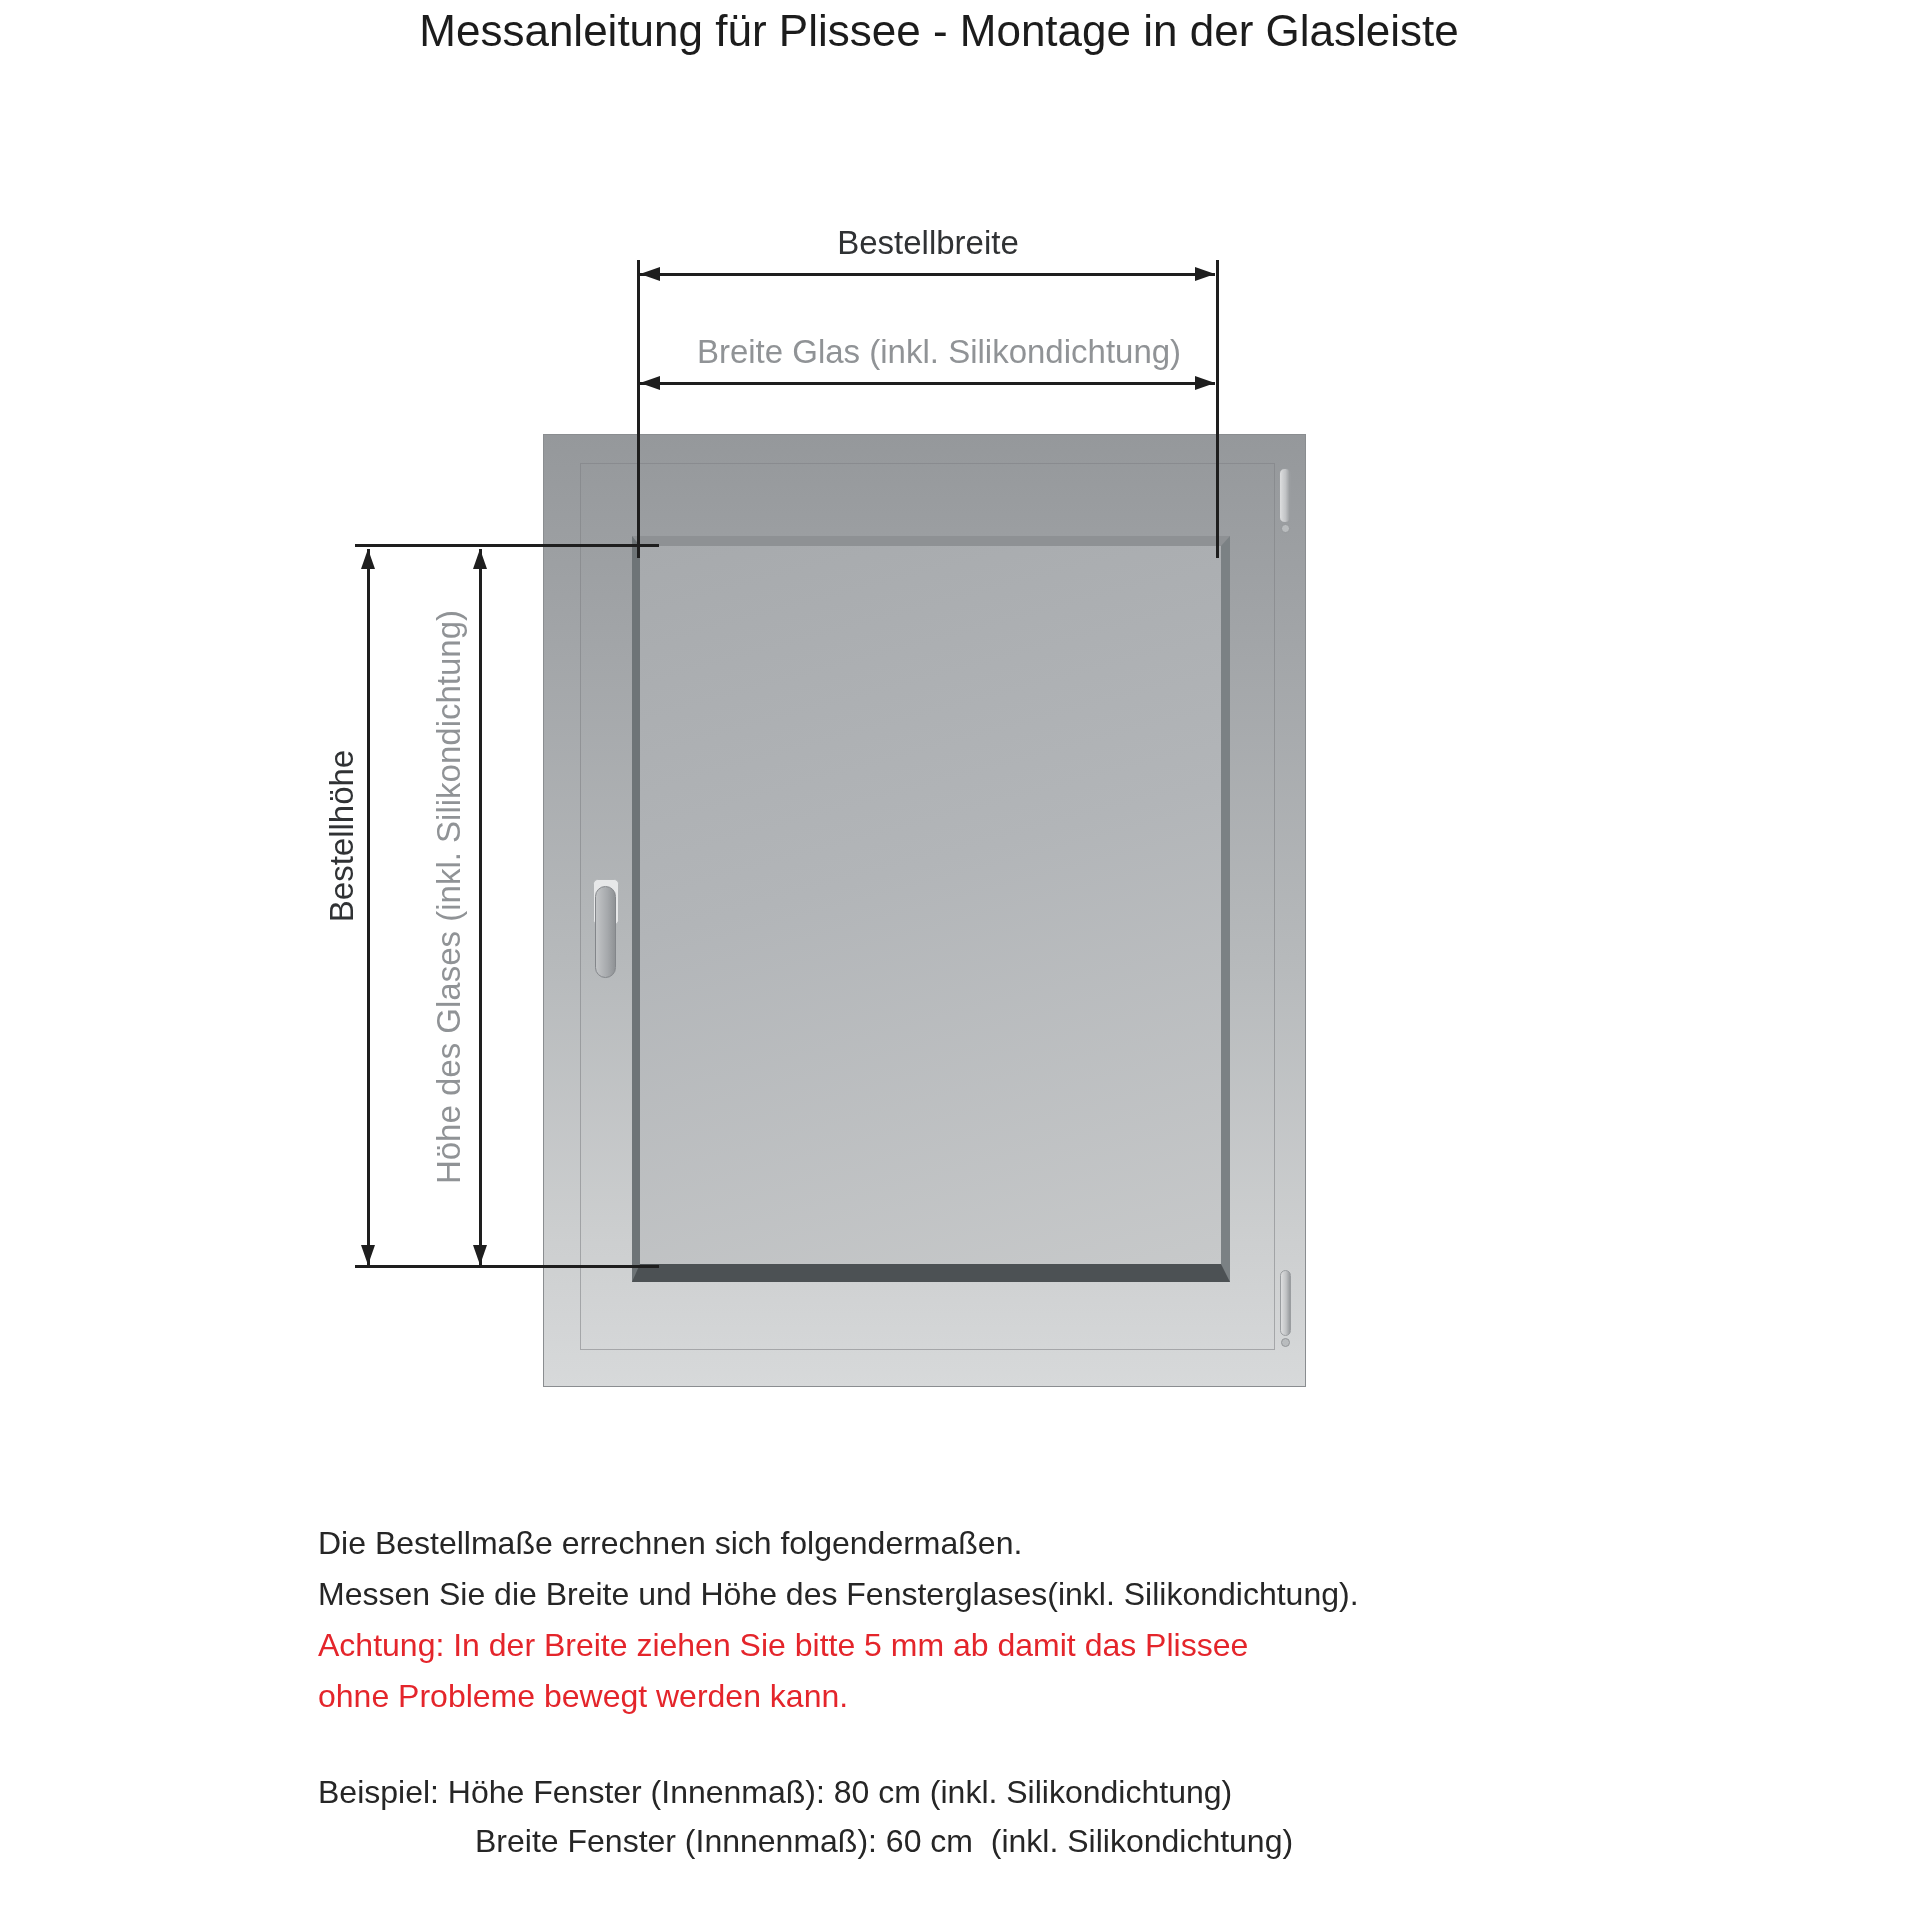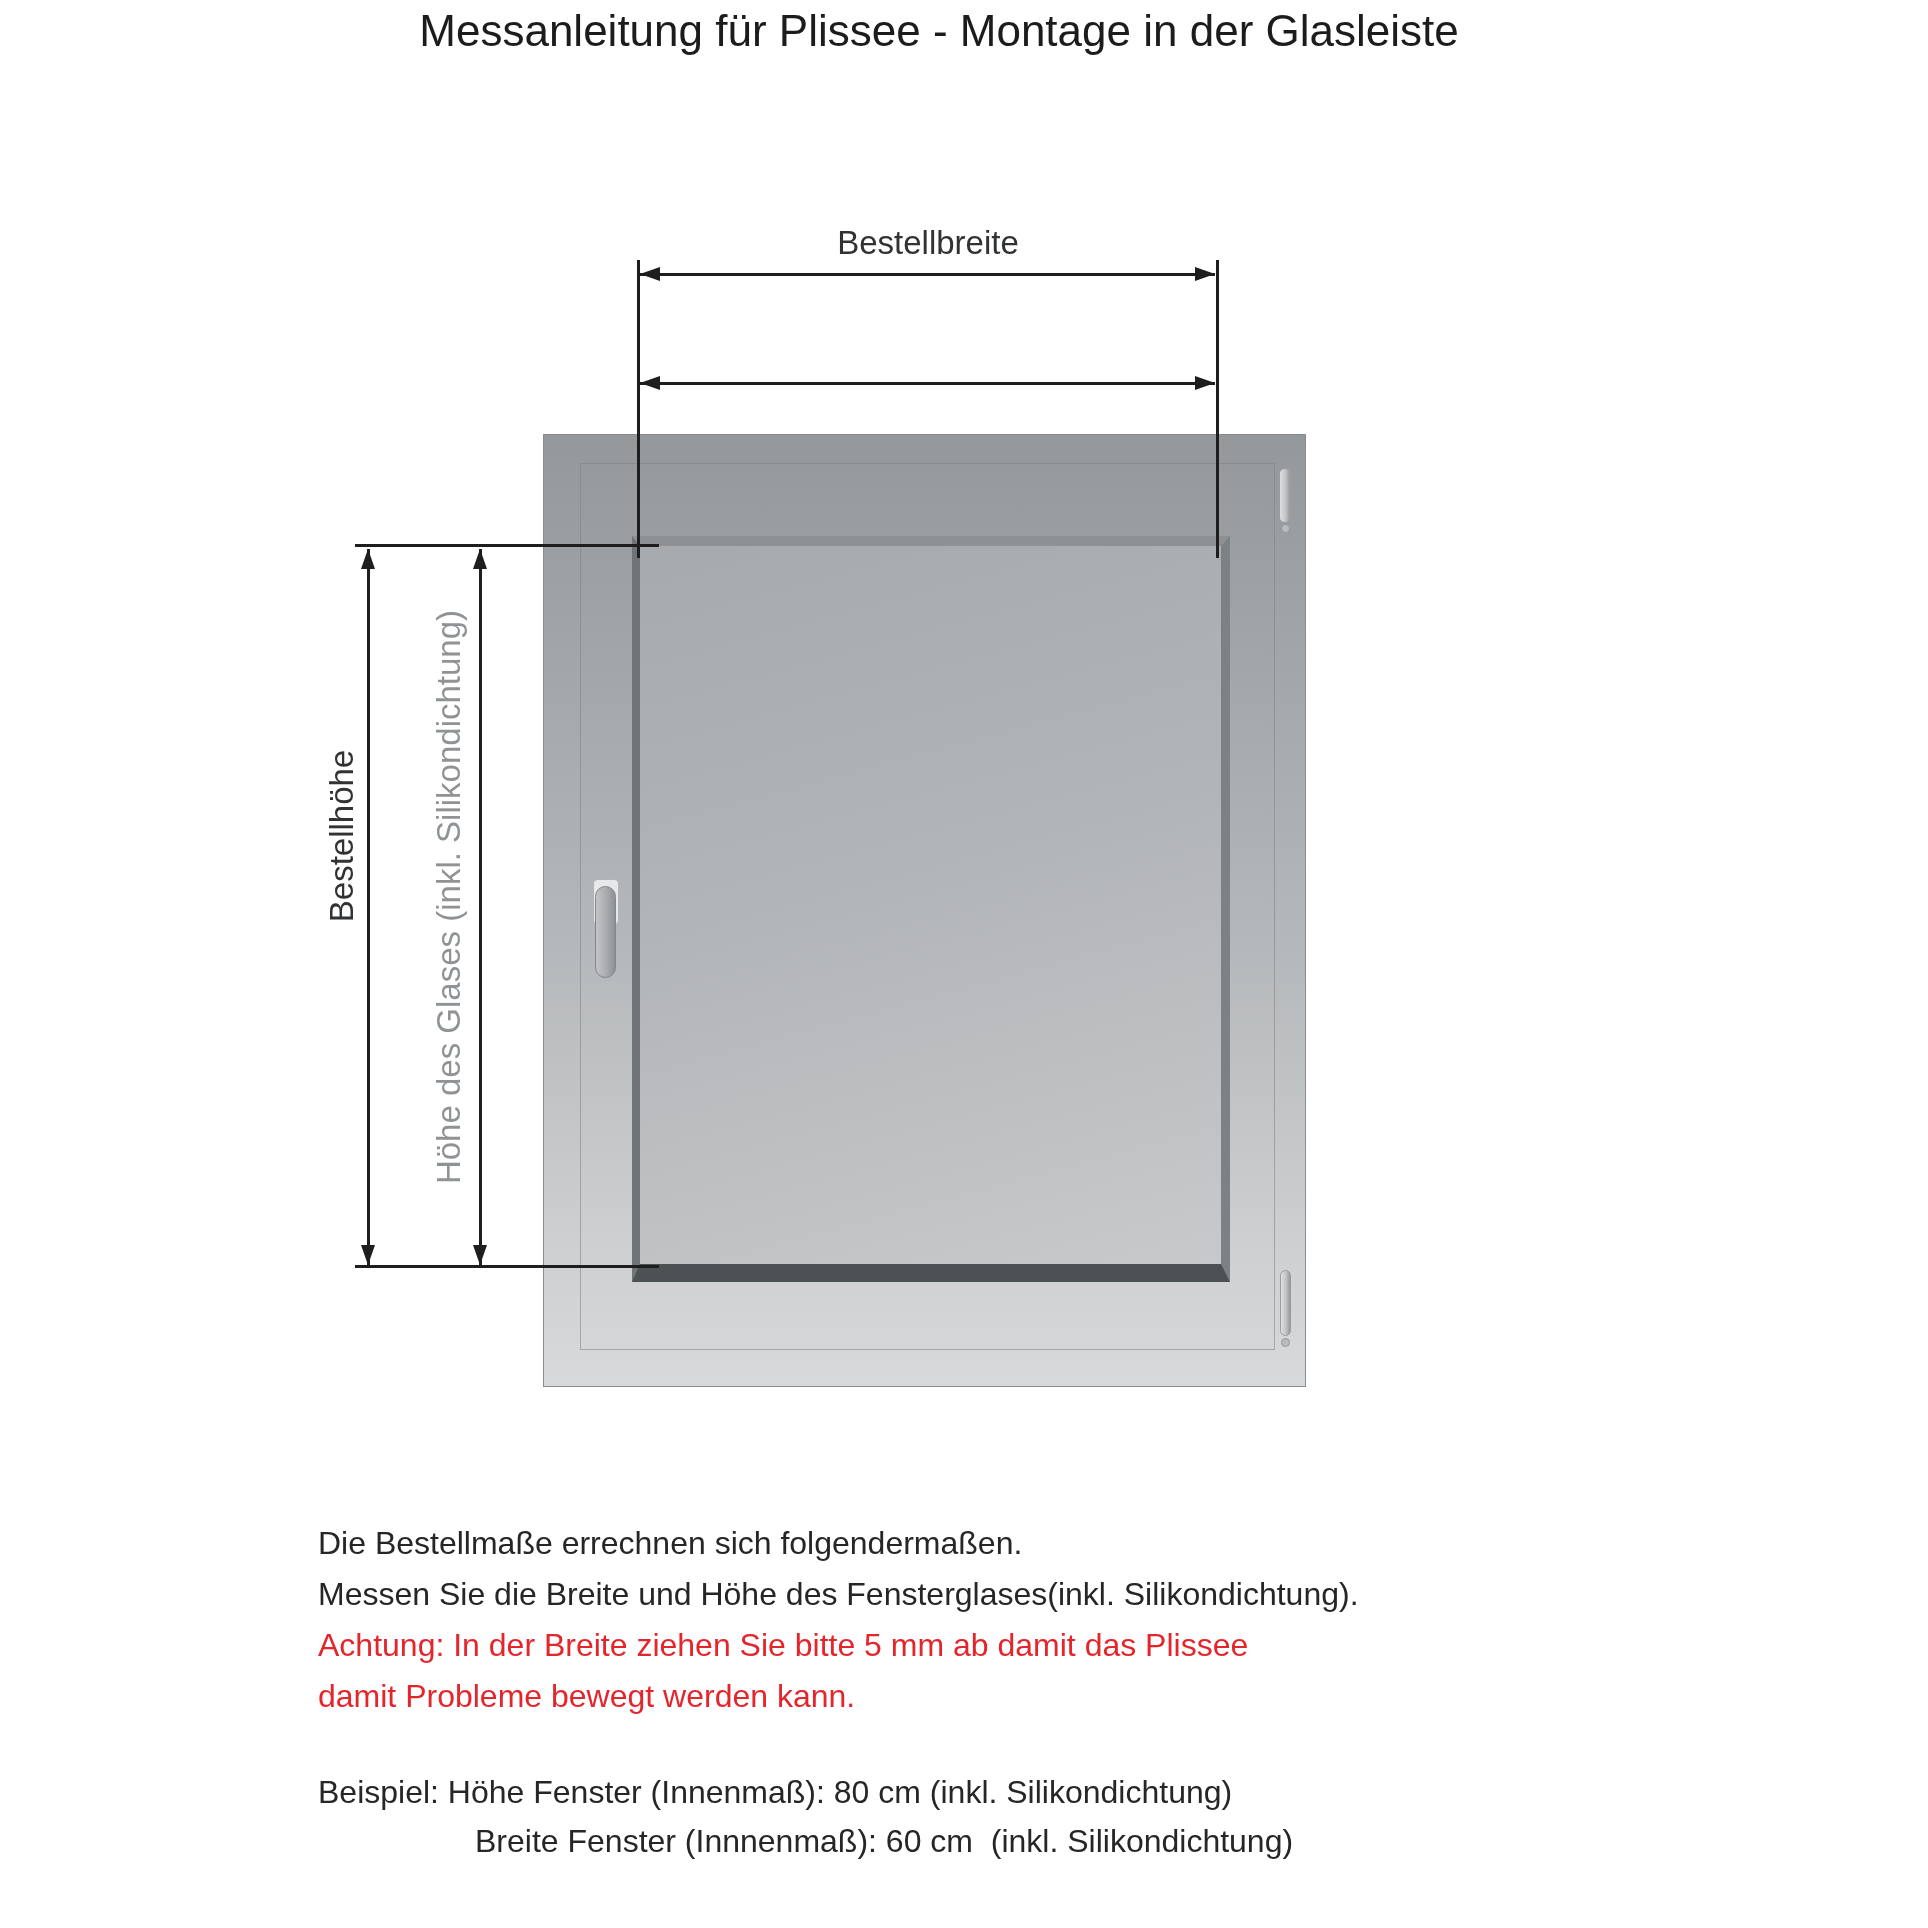--- a/index.html
+++ b/index.html
@@ -100,25 +100,26 @@
   <div class="ext-line ext-h" style="left:355px; top:544px; width:304px;"></div>
   <div class="ext-line ext-h" style="left:355px; top:1265px; width:304px;"></div>
 
   <div class="dim-h" style="left:640px; top:273px; width:575px;"></div>
   <div class="dim-h" style="left:640px; top:382px; width:575px;"></div>
 
   <div class="dim-v" style="left:367px; top:549px; height:716px;"></div>
   <div class="dim-v" style="left:479px; top:549px; height:716px;"></div>
 
   <div class="dim-label h label-dark" style="left:928px; top:224px;">Bestellbreite</div>
+  <div class="dim-label h label-gray" style="left:939px; top:333px;">Breite Glas (inkl. Silikondichtung)</div>
   <div class="dim-label v label-dark" style="left:342px; top:836px;">Bestellhöhe</div>
   <div class="dim-label v label-gray" style="left:449px; top:897px;">Höhe des Glases (inkl. Silikondichtung)</div>
 
   <div class="bodyline" style="left:318px; top:1525px;">Die Bestellmaße errechnen sich folgendermaßen.</div>
   <div class="bodyline" style="left:318px; top:1576px;">Messen Sie die Breite und Höhe des Fensterglases(inkl. Silikondichtung).</div>
   <div class="bodyline warn" style="left:318px; top:1627px;">Achtung: In der Breite ziehen Sie bitte 5 mm ab damit das Plissee</div>
-  <div class="bodyline warn" style="left:318px; top:1678px;">damit Probleme bewegt werden kann.</div>
+  <div class="bodyline warn" style="left:318px; top:1678px;">ohne Probleme bewegt werden kann.</div>
 
   <div class="bodyline" style="left:318px; top:1774px;">Beispiel: Höhe Fenster (Innenmaß): 80 cm (inkl. Silikondichtung)</div>
   <div class="bodyline" style="left:475px; top:1823px;">Breite Fenster (Innnenmaß): 60 cm  (inkl. Silikondichtung)</div>
 
 </div>
 
 
 </body></html>

